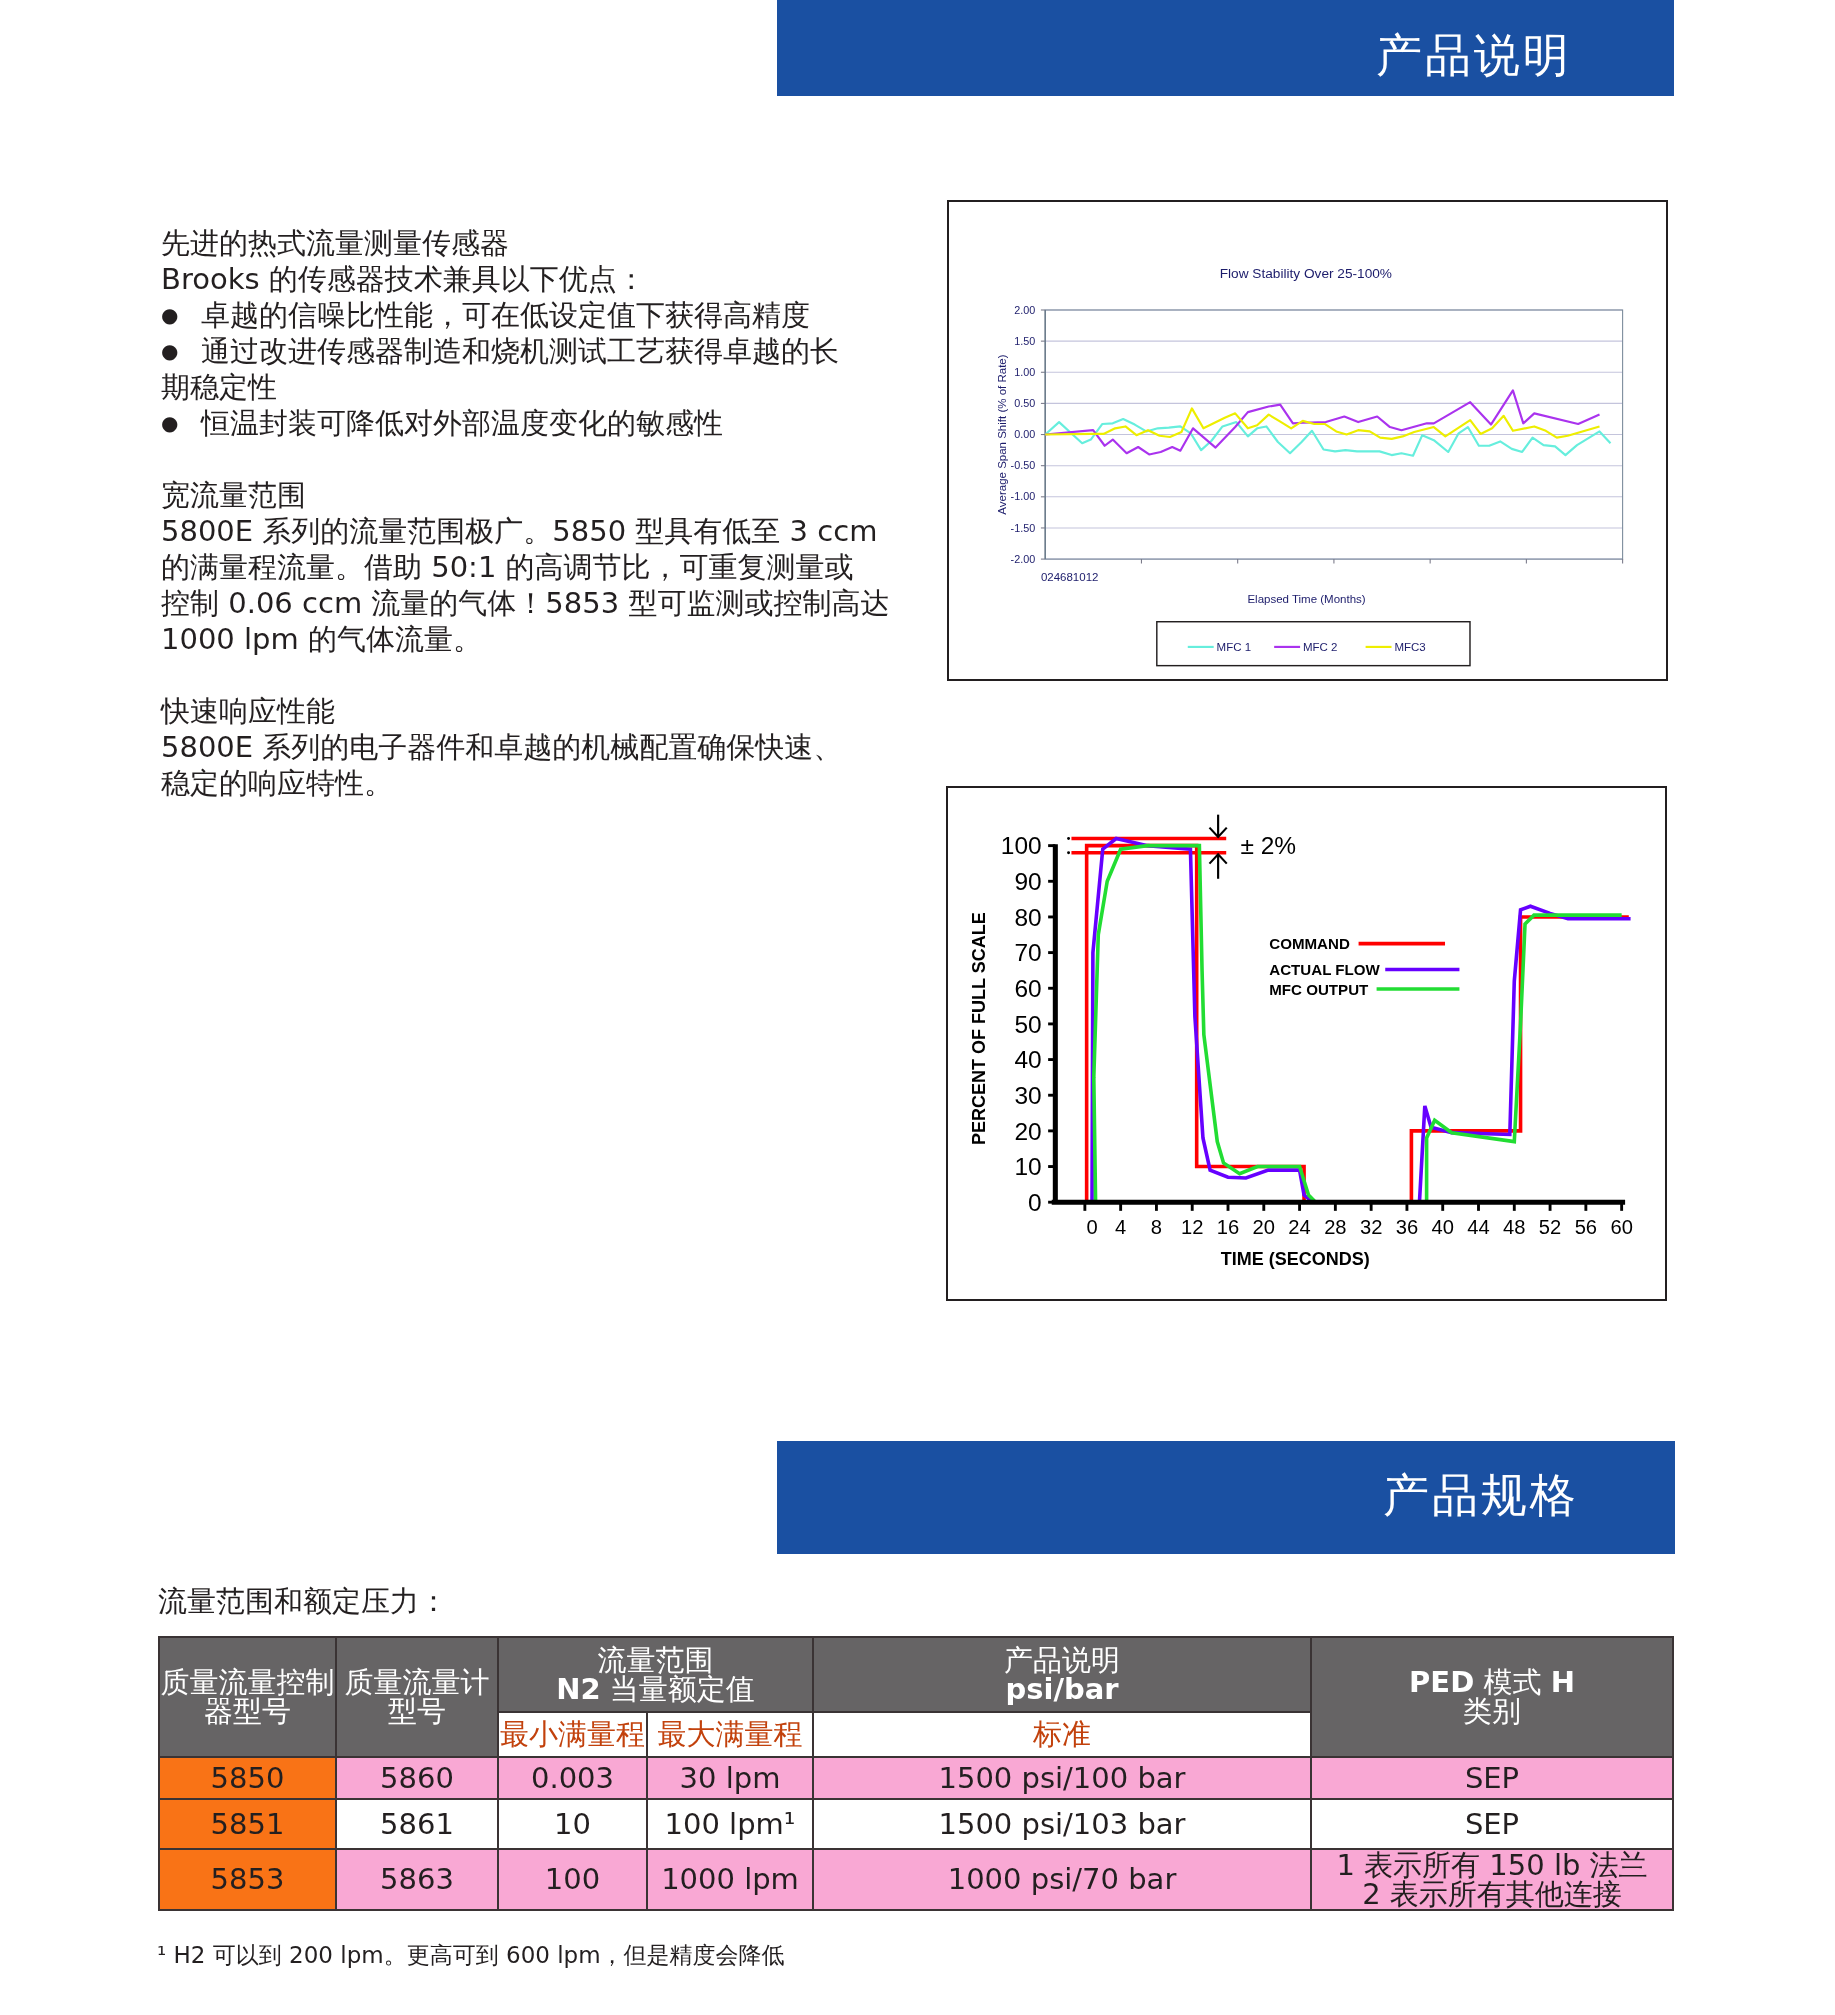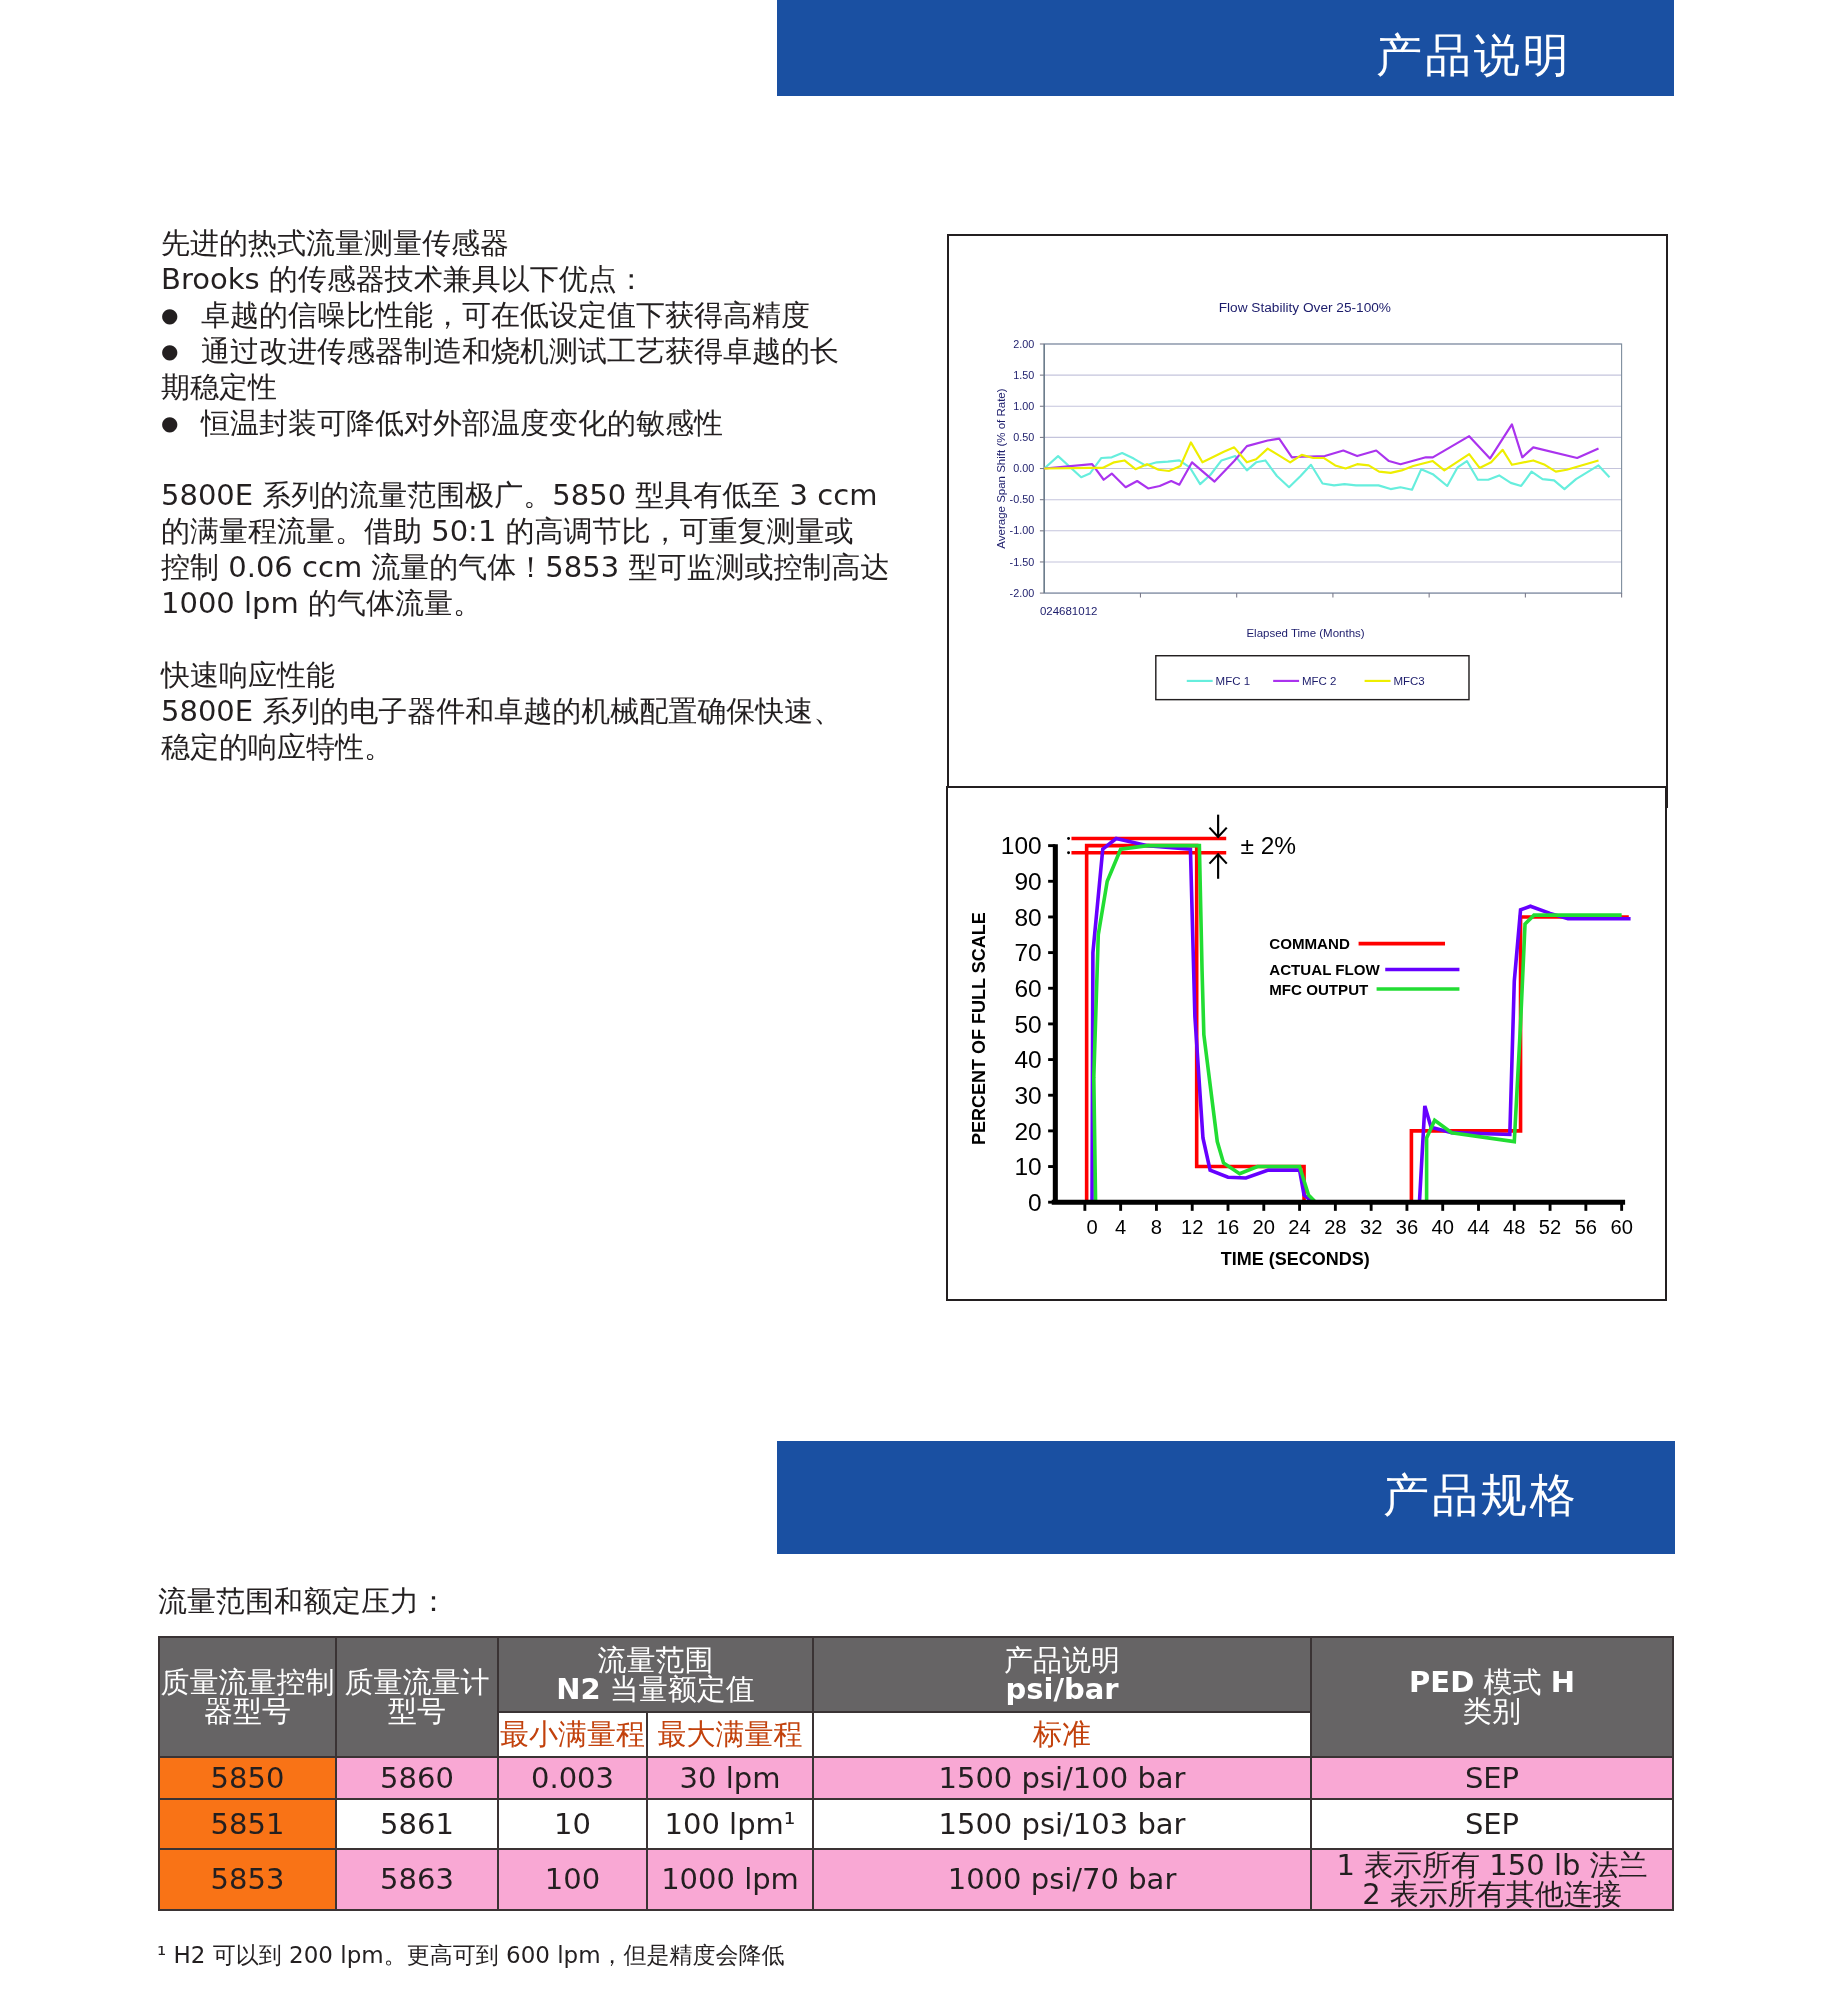--- a/index.html
+++ b/index.html
@@ -39,31 +39,32 @@
 </div>
 
 <div class="text-block" style="top:225px;">
   <div class="line">先进的热式流量测量传感器</div>
   <div class="line">Brooks 的传感器技术兼具以下优点：</div>
   <div class="line bullet">卓越的信噪比性能，可在低设定值下获得高精度</div>
   <div class="line bullet">通过改进传感器制造和烧机测试工艺获得卓越的长</div>
   <div class="line">期稳定性</div>
   <div class="line bullet">恒温封装可降低对外部温度变化的敏感性</div>
   <div class="line"></div>
+  <div class="line">宽流量范围</div>
   <div class="line">5800E 系列的流量范围极广。5850 型具有低至 3 ccm</div>
   <div class="line">的满量程流量。借助 50:1 的高调节比，可重复测量或</div>
   <div class="line">控制 0.06 ccm 流量的气体！5853 型可监测或控制高达</div>
   <div class="line">1000 lpm 的气体流量。</div>
   <div class="line"></div>
   <div class="line">快速响应性能</div>
   <div class="line">5800E 系列的电子器件和卓越的机械配置确保快速、</div>
   <div class="line">稳定的响应特性。</div>
 </div>
 
-<div class="chart-box" style="left:947px; top:234px; width:721px; height:574px;">
+<div class="chart-box" style="left:947px; top:200px; width:721px; height:481px;text-align:center;">
   <svg id="chart1" width="716" height="509" viewBox="1320 304 994 707">
     <text id="c1-title" x="1814" y="410" font-size="19" fill="#1c1c6b" text-anchor="middle">Flow Stability Over 25-100%</text>
     <g id="c1-grid">
         <line x1="1452" x2="2254" y1="454" y2="454" stroke="#c4c4dc" stroke-width="1.5"></line>
         <line x1="1446" x2="1452" y1="454" y2="454" stroke="#7a7a8a" stroke-width="1.5"></line>
         <line x1="1452" x2="2254" y1="497.25" y2="497.25" stroke="#c4c4dc" stroke-width="1.5"></line>
         <line x1="1446" x2="1452" y1="497.25" y2="497.25" stroke="#7a7a8a" stroke-width="1.5"></line>
         <line x1="1452" x2="2254" y1="540.5" y2="540.5" stroke="#c4c4dc" stroke-width="1.5"></line>
         <line x1="1446" x2="1452" y1="540.5" y2="540.5" stroke="#7a7a8a" stroke-width="1.5"></line>
         <line x1="1452" x2="2254" y1="583.75" y2="583.75" stroke="#c4c4dc" stroke-width="1.5"></line>

